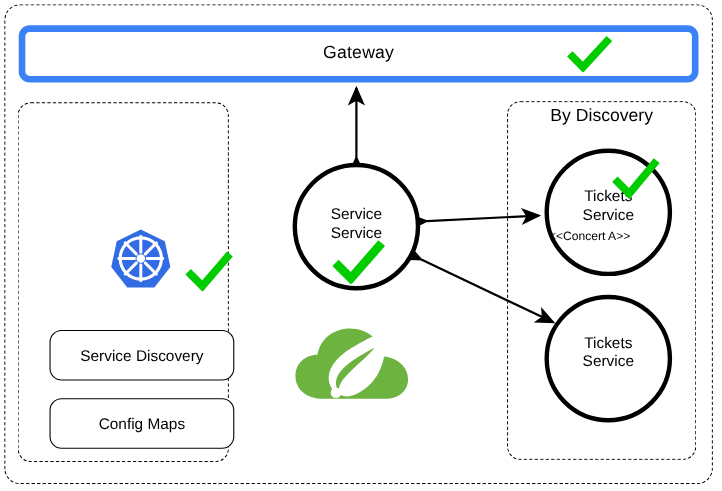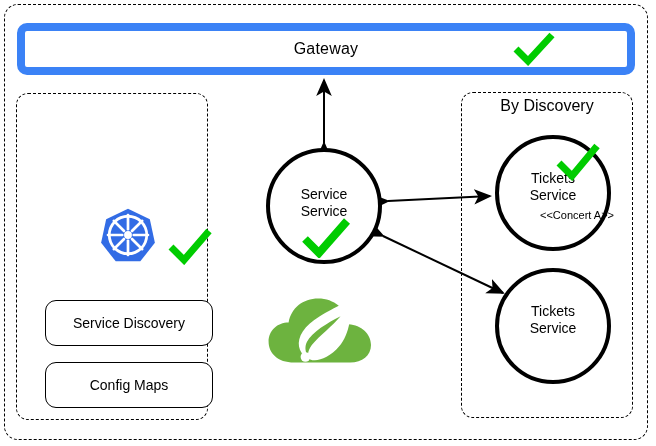--- a/index.html
+++ b/index.html
@@ -28,21 +28,21 @@
     box-sizing: border-box;
   }
 
   
   .gateway-box {
     position: absolute;
     left: 17px;
     top: 23px;
     width: 618px;
     height: 52px;
-    border: 8px solid #3b82f6;
+    border: 6px solid #3b82f6;
     border-radius: 10px;
     box-sizing: border-box;
     background: #ffffff;
   }
   .gateway-label {
     position: absolute;
     left: 0;
     top: 0;
     width: 100%;
     height: 100%;
@@ -128,25 +128,24 @@
     color: #000000;
     pointer-events: none;
   }
   .circle-concert .circle-text { top: 34px; }
   .circle-ta .circle-text, .circle-tb .circle-text { top: 31px; }
 
   .stereotype {
     position: absolute;
     left: 0;
     width: 100%;
-    text-align: center;
+    text-align: left;
     top: 70px;
     font-size: 11px;
     color: #000000;
-    padding-left: 24px;
   }
 
   
   .check {
     display: block;
     line-height: 0;
   }
   .check-concert { position: absolute; left: 50%; transform: translateX(-46%); top: 66px; }
   .check-ta      { position: absolute; left: 56px; top: 4px; }
   .check-k8s     { position: absolute; left: 150px; top: 133px; }

